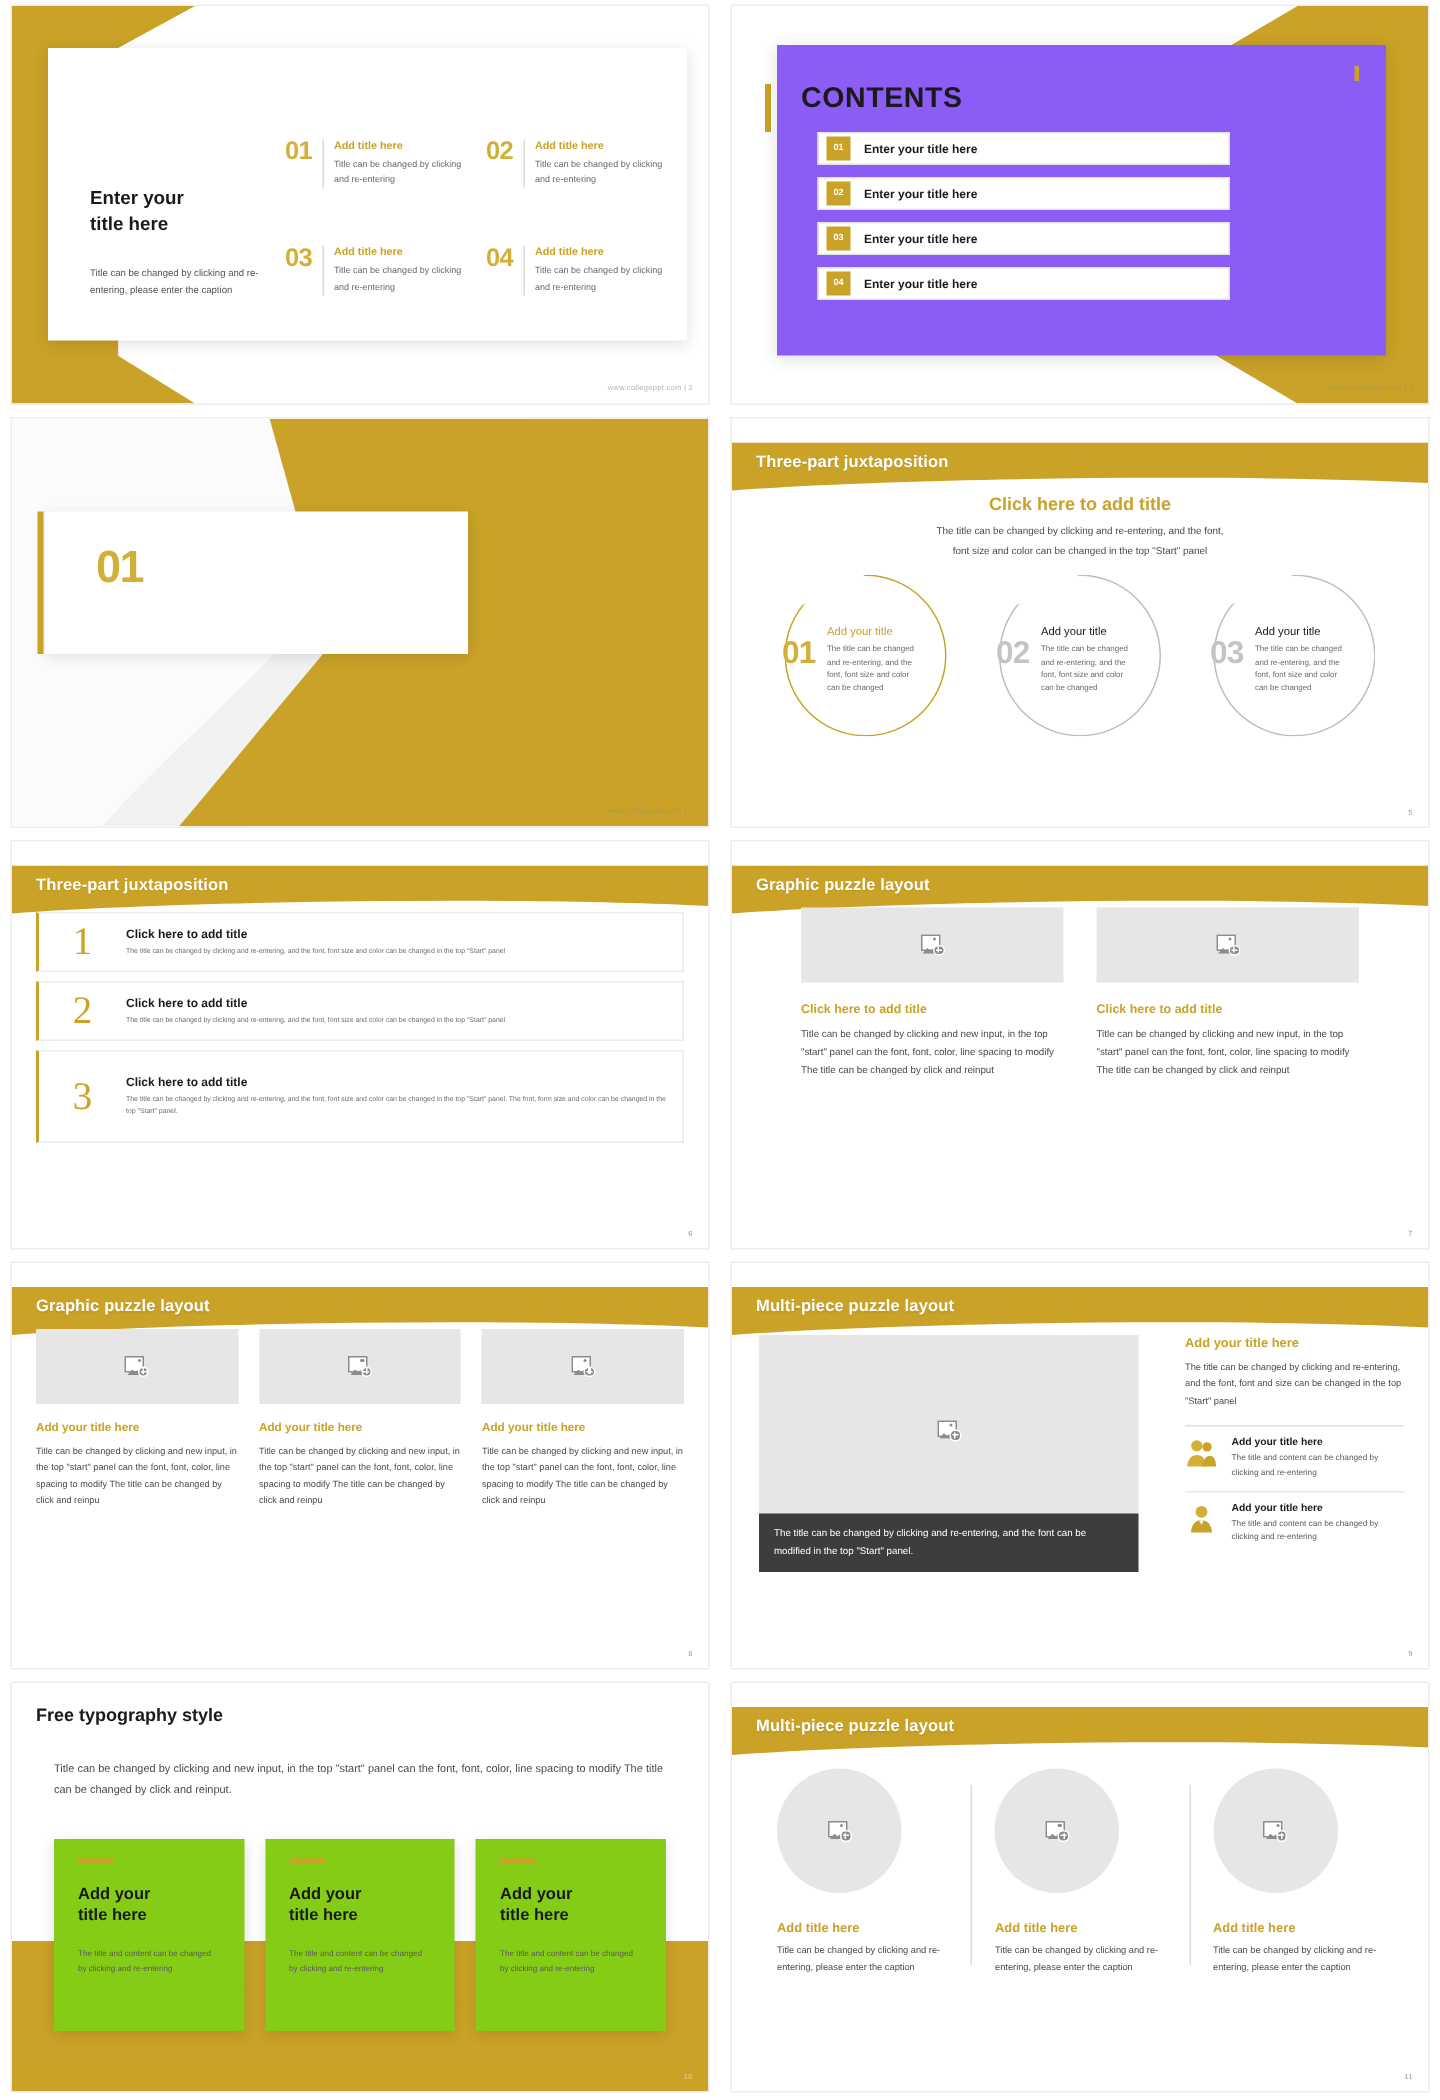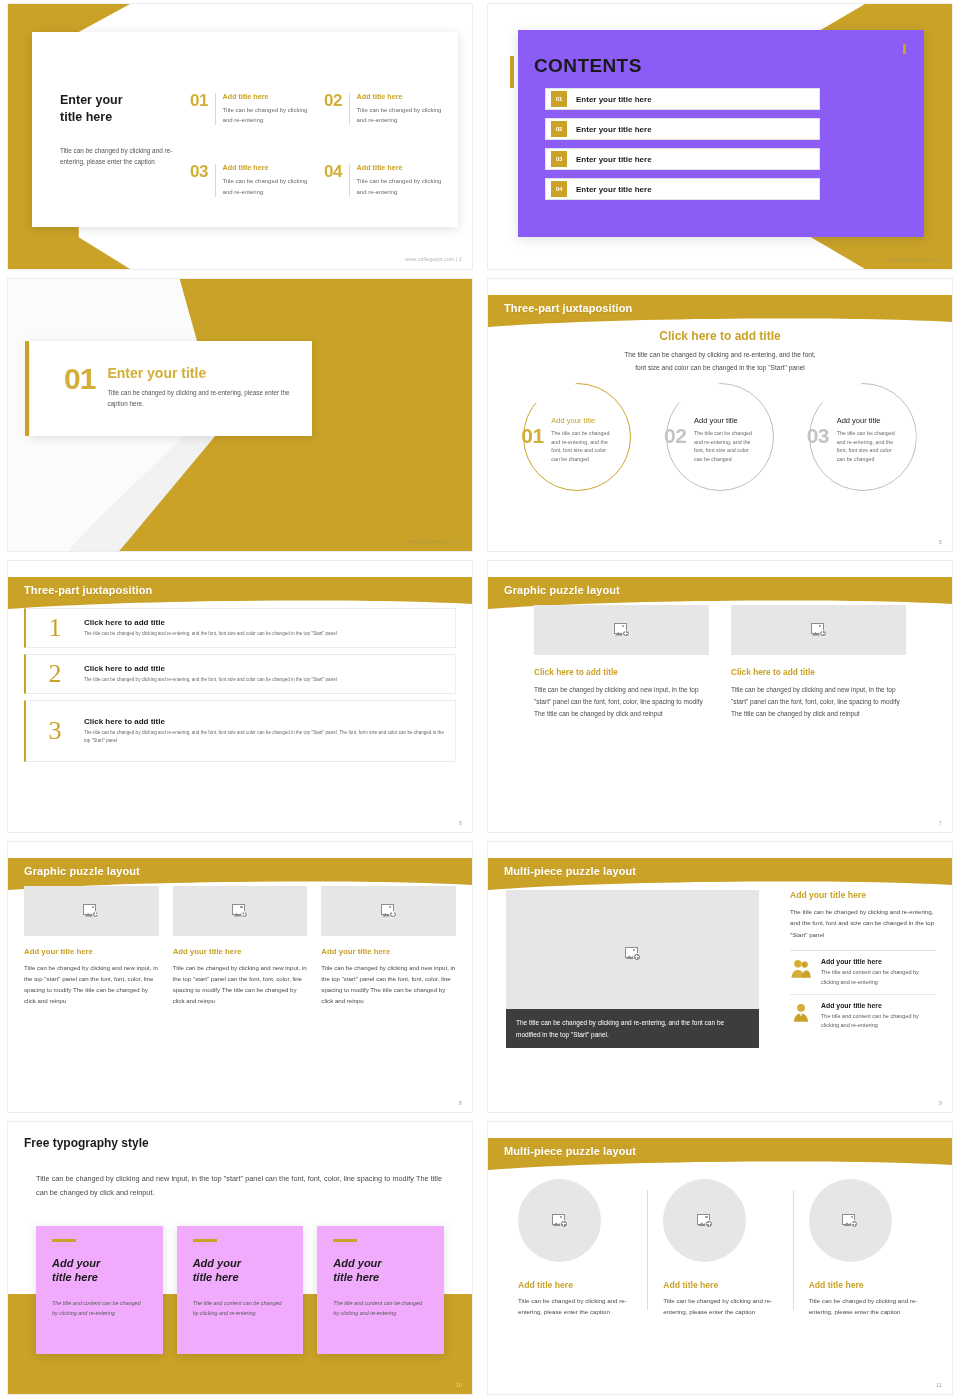--- a/index.html
+++ b/index.html
@@ -81,21 +81,21 @@
   .s1-gold{
     position:absolute;left:0;top:0;width:122px;height:100%;
     background:#c9a227;
     clip-path:polygon(0 0, 100% 0, 58% 28px, 58% 88%, 100% 100%, 0 100%);
   }
   .s1-card{
     position:absolute;left:24px;top:28px;right:14px;bottom:42px;
     background:#ffffff;box-shadow:0 2px 10px rgba(0,0,0,.13);
   }
   .s1-left{position:absolute;left:28px;top:60px;width:120px;}
-  .s1-h1{font-size:12.5px;font-weight:bold;color:#1a1a1a;line-height:1.35;}
+  .s1-h1{font-size:12.5px;font-weight:bold;color:#1a1a1a;line-height:1.35;margin-top:32px;}
   .s1-p{margin-top:19px;font-size:6.4px;color:#555;line-height:1.75;}
   .s1-items{position:absolute;left:158px;top:60px;right:14px;
     display:grid;grid-template-columns:1fr 1fr;grid-template-rows:auto auto;
     row-gap:38px;column-gap:14px;}
   .s1-item{display:flex;align-items:flex-start;gap:7px;}
   .s1-num{font-size:17px;font-weight:bold;color:#d4af37;line-height:1;letter-spacing:-.5px;}
   .s1-div{width:1px;align-self:stretch;background:#d8d8d8;margin-top:1px;}
   .s1-txt .t{font-size:7.2px;font-weight:bold;color:#c9a227;}
   .s1-txt .d{margin-top:4px;font-size:6px;color:#6a6a6a;line-height:1.7;}
 
@@ -200,22 +200,22 @@
   .s8-it{font-size:6.9px;font-weight:bold;color:#1a1a1a;}
   .s8-id{margin-top:3px;font-size:5.5px;color:#5a5a5a;line-height:1.7;}
 
   
   .s9-title{position:absolute;left:16px;top:14px;font-size:12px;font-weight:bold;color:#1a1a1a;}
   .s9-lead{position:absolute;left:28px;top:50px;right:30px;font-size:7.3px;
     color:#4a4a4a;line-height:1.95;text-align:justify;}
   .s9-gold{position:absolute;left:0;bottom:0;width:100%;height:100px;background:#c9a227;}
   .s9-cards{position:absolute;left:0;top:104px;width:100%;display:flex;
     justify-content:center;gap:14px;padding:0 28px;box-sizing:border-box;}
-  .s9-card{flex:1;background:#f0abfc;box-shadow:0 2px 9px rgba(0,0,0,.13);
-    padding:13px 16px 16px 16px;box-sizing:border-box;height:128px;font-style:italic;}
+  .s9-card{flex:1;background:#84cc16;box-shadow:0 2px 9px rgba(0,0,0,.13);
+    padding:13px 16px 16px 16px;box-sizing:border-box;height:128px;}
   .s9-dash{width:24px;height:2.6px;background:#c9a227;}
   .s9-ct{margin-top:14px;font-size:11px;font-weight:bold;color:#1a1a1a;line-height:1.35;}
   .s9-cd{margin-top:13px;font-size:5.4px;color:#5a5a5a;line-height:1.85;}
 
   
   .s10-cols{position:absolute;left:0;top:50px;width:100%;display:flex;padding:0 14px;
     box-sizing:border-box;}
   .s10-col{flex:1;position:relative;padding:0 16px;box-sizing:border-box;}
   .s10-col+.s10-col:before{content:"";position:absolute;left:0;top:18px;
     width:1px;height:120px;background:#dcdcdc;}
@@ -317,24 +317,20 @@
       <svg class="s3-waves" viewBox="0 0 464 268" preserveAspectRatio="none">
         <path d="M60 268 C 120 200, 210 140, 300 0 L 360 0 C 270 150, 175 210, 120 268 Z" fill="#f2f2f2"></path>
         <path d="M110 268 C 175 200, 255 140, 345 0 L 385 0 C 300 150, 215 215, 160 268 Z" fill="#e9e9e9" opacity=".8"></path>
         <path d="M160 268 C 225 205, 300 145, 385 0 L 415 0 C 335 155, 260 215, 205 268 Z" fill="#f4f4f4"></path>
       </svg>
       <div class="s3-gold"></div>
       <div class="s3-card">
         <div class="s3-accent"></div>
         <div class="s3-inner">
           <div class="s3-num">01</div>
-          <div>
-            <div class="s3-ttl">Enter your title</div>
-            <div class="s3-sub">Title can be changed by clicking and re-entering, please enter the caption here.</div>
-          </div>
         </div>
       </div>
       <div class="footer-url">www.collegeppt.com  |  4</div>
     </div>
   </div>
 
   <div class="cell">
     <div class="slide">
       <div class="hdr">
         <svg viewBox="0 0 464 36" preserveAspectRatio="none">

